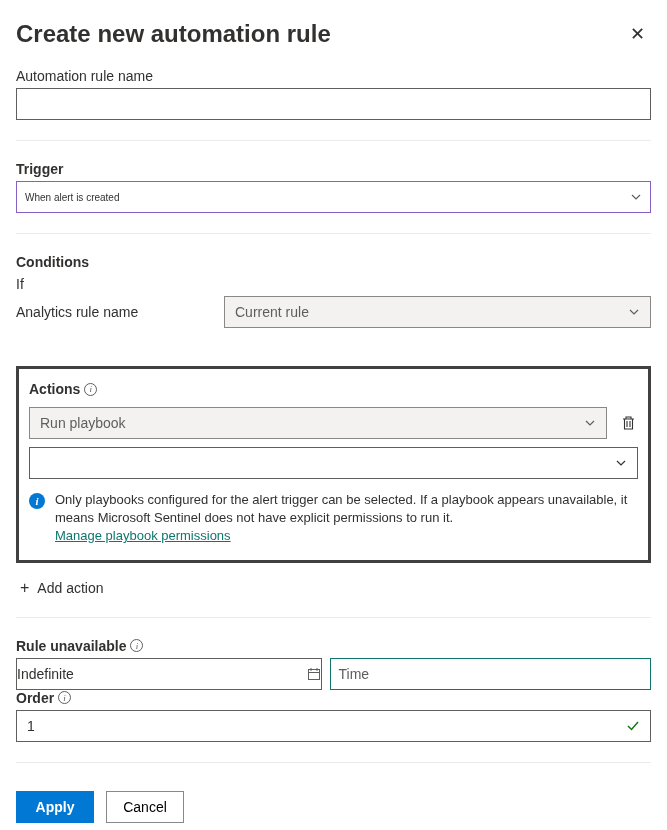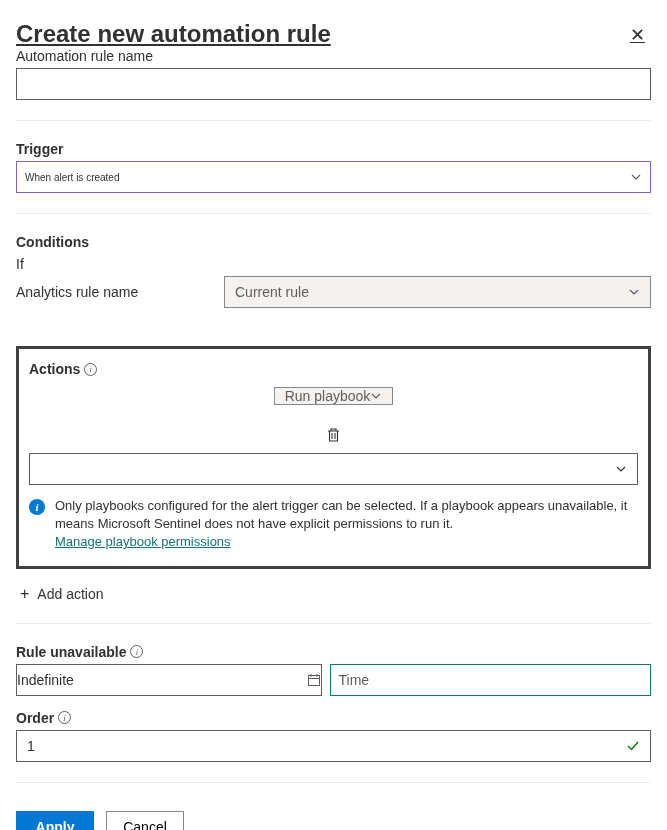--- a/index.html
+++ b/index.html
@@ -7,22 +7,22 @@
       font-family: "Segoe UI", -apple-system, sans-serif;
       font-size: 14px;
       color: #323130;
       background: #fff;
       width: 667px;
       padding: 20px 16px;
     }
     .header {
       display: flex;
       justify-content: space-between;
-      align-items: flex-end;
-      text-decoration: underline;
+      align-items: center;
+      margin-bottom: 20px;
     }
     .header h1 {
       font-size: 24px;
       font-weight: 600;
       color: #323130;
     }
     .close-x {
       font-size: 18px;
       cursor: pointer;
       font-weight: 300;
@@ -119,23 +119,22 @@
       align-items: center;
       justify-content: center;
       font-size: 9px;
       font-style: italic;
       font-family: Georgia, serif;
       color: #605e5c;
     }
     .action-row {
       display: flex;
       align-items: center;
-      gap: 20px;
+      gap: 12px;
       margin-bottom: 8px;
-      flex-direction: column;
     }
     .action-select {
       flex: 1;
       height: 32px;
       border: 1px solid #8a8886;
       background: #f3f2f1;
       display: flex;
       align-items: center;
       justify-content: space-between;
       padding: 0 10px;
@@ -384,21 +383,21 @@
           <line x1="10" y1="1" x2="10" y2="4" stroke="#605e5c" stroke-width="1"></line>
         </svg>
     </span>
   </div>
   <div class="time-input">
     <span>Time</span>
   </div>
 </div>
 
 
-<div class="label-row" style="margin-top:14px;">
+<div class="label-row" style="">
   <label class="section-label bold" style="margin-bottom:0;">Order</label>
   <span class="info-circle">i</span>
 </div>
 <div class="order-input">
   <span>1</span>
   <span class="check-green">
     <svg width="14" height="14" viewBox="0 0 14 14">
         <path d="M2 7 L5.5 10.5 L12 3" fill="none" stroke="#107c10" stroke-width="1.5"></path>
       </svg>
   </span>

